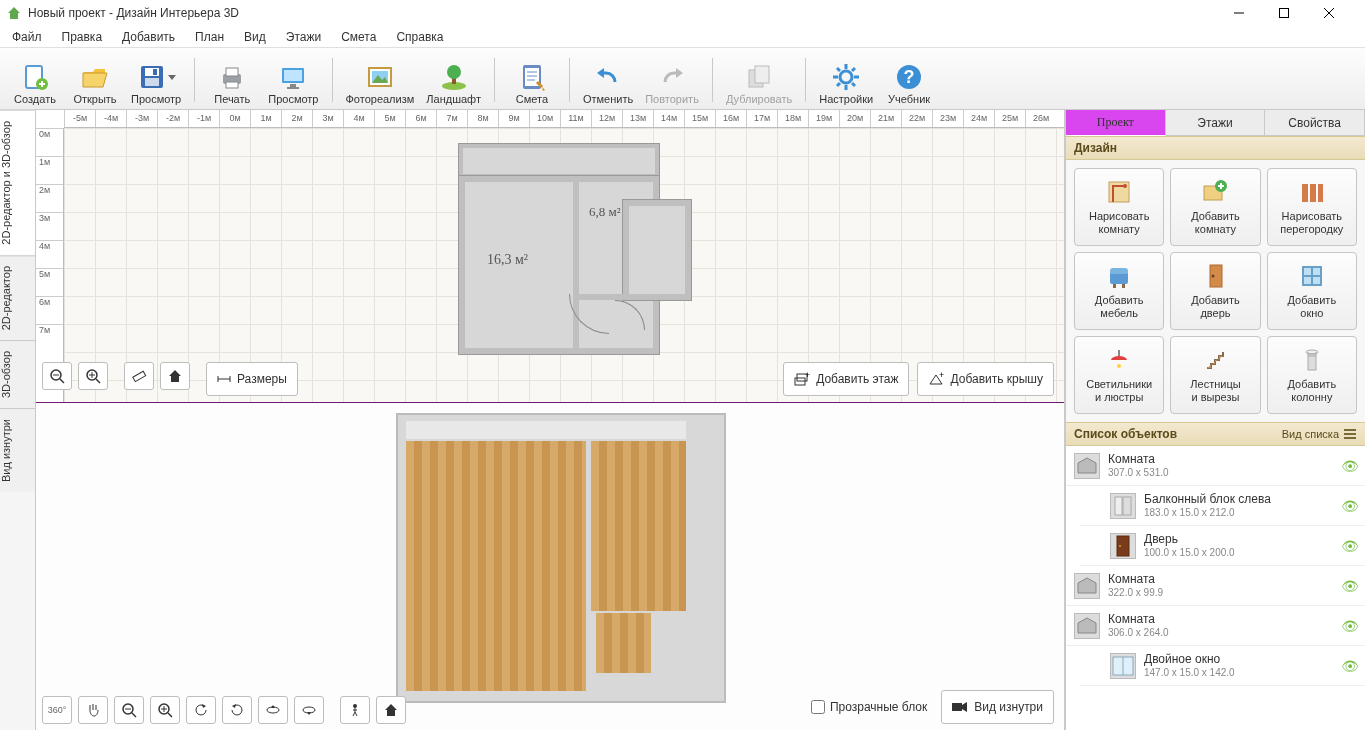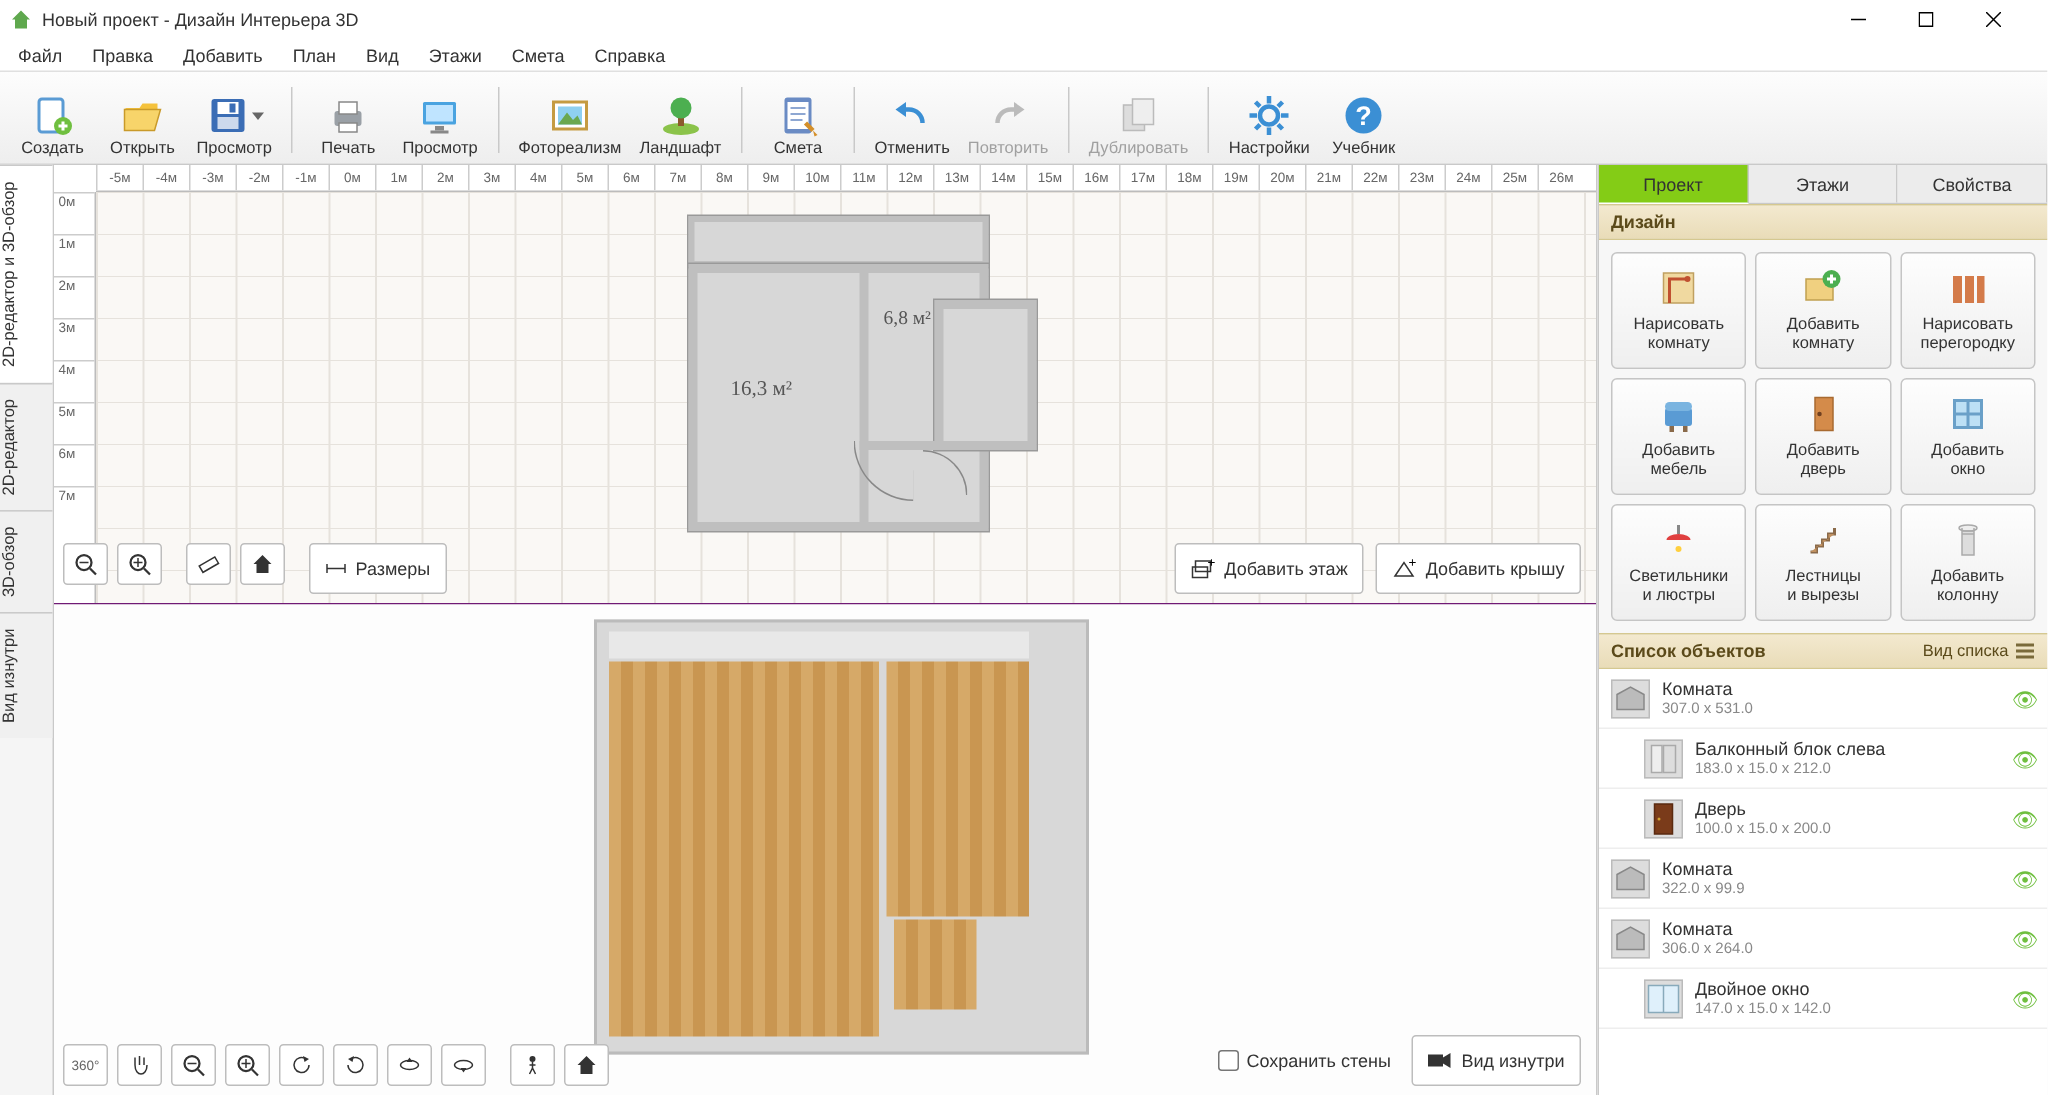--- a/index.html
+++ b/index.html
@@ -69,29 +69,29 @@
 .wood.d{left:10px; top:8px; width:280px; height:18px; background:#e8e8e8;}
 .toolbar3d{ position:absolute; left:6px; bottom:6px; display:flex; gap:6px;}
 .toolbar3d-right{ position:absolute; right:10px; bottom:6px; display:flex; align-items:center; gap:14px;}
 .chk{ display:flex; align-items:center; gap:5px; font-size:12px;}
 .chk input{width:14px;height:14px;}
 
 
 .rightpanel{ width:300px; display:flex; flex-direction:column; background:#f7f7f7; border-left:1px solid #c9c9c9;}
 .rtabs{ height:26px; display:flex; border-bottom:1px solid #c9c9c9;}
 .rtab{ flex:1; display:flex; align-items:center; justify-content:center; font-size:12px; border-right:1px solid #c9c9c9; background:#ececec; cursor:pointer;}
-.rtab.active{ background:#84cc16; border-bottom:1px solid #fff; margin-bottom:-1px;}
+.rtab.active{ background:#d946ef; border-bottom:1px solid #fff; margin-bottom:-1px;font-family:Liberation Serif, serif;}
 .section-h{ height:24px; background:linear-gradient(#f3e9cf,#e9dcb8); border-top:1px solid #d5c890; border-bottom:1px solid #d5c890; padding:0 8px; font-size:12px; font-weight:bold; color:#5b4a1a; display:flex; align-items:center; justify-content:space-between;}
 .design-grid{ padding:8px; display:grid; grid-template-columns:repeat(3,1fr); gap:6px;border-radius:18px;}
 .dcard{ background:linear-gradient(#fdfdfd,#efefef); border:1px solid #c5c5c5; border-radius:4px; height:78px; display:flex; flex-direction:column; align-items:center; justify-content:center; cursor:pointer; font-size:11px; text-align:center; line-height:1.15; padding:2px;}
 .dcard .ic{ width:28px; height:28px; margin-bottom:4px;}
 .objhead{ display:flex; align-items:center; justify-content:space-between;}
 .objlist{ flex:1; overflow-y:auto; background:#fff;}
 .objrow{ display:flex; align-items:center; height:40px; padding:0 6px 0 8px; border-bottom:1px solid #eee; cursor:pointer;}
-.objrow.indent{ padding-left:30px;}
+.objrow.indent{ padding-left:30px;margin-left:14px;}
 .objrow .thumb{ width:26px; height:26px; background:#ddd; border:1px solid #bbb; margin-right:8px; display:flex; align-items:center; justify-content:center;}
 .objrow .meta{ flex:1; display:flex; flex-direction:column; line-height:1.2;}
 .objrow .meta .n{font-size:12px;}
 .objrow .meta .d{font-size:10px; color:#888;}
 .objrow .eye{ color:#6fbf3f; font-size:14px;}
 .viewmode{font-size:11px; font-weight:normal; color:#5b4a1a; display:flex; align-items:center; gap:4px;}
 
 
 .objlist::-webkit-scrollbar{width:14px;}
 .objlist::-webkit-scrollbar-thumb{background:#c3c3c3;border-radius:2px;}
@@ -496,21 +496,21 @@
           </div>
         <div class="mini">
             <svg width="16" height="16">
               <polygon points="2,8 8,2 14,8 12,8 12,14 4,14 4,8" fill="#333"></polygon>
             </svg>
           </div>
       </div>
       <div class="toolbar3d-right">
         <label class="chk">
             <input type="checkbox" style="">
-            <span>Сохранить стены</span>
+            <span>Прозрачные блок</span>
           </label>
         <div class="pillbtn">
             <svg width="16" height="12">
               <rect x="0" y="2" width="10" height="8" fill="#333"></rect>
               <polygon points="10,4 15,1 15,11 10,8" fill="#333"></polygon>
             </svg>
             <span>Вид изнутри</span>
           </div>
       </div>
     </div>

